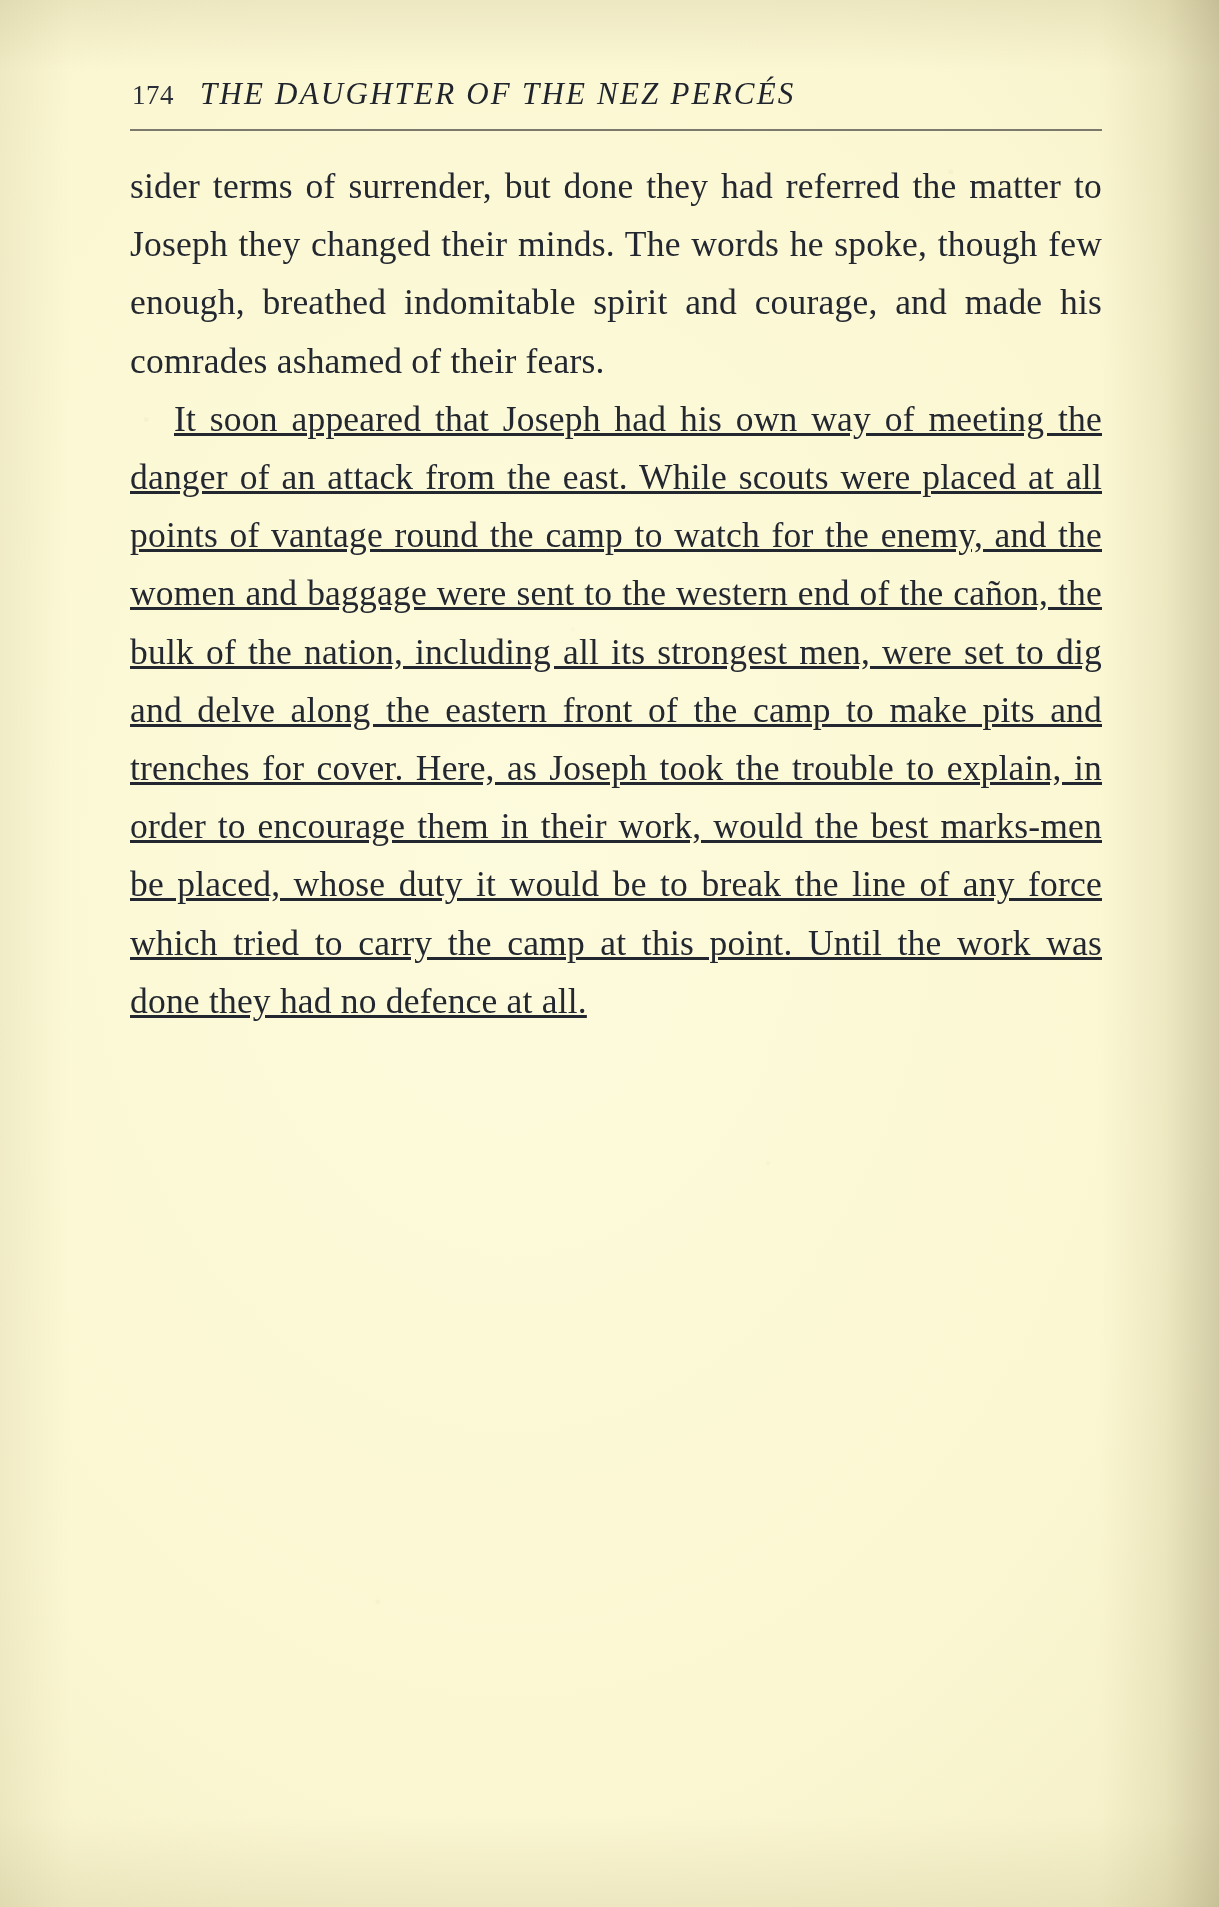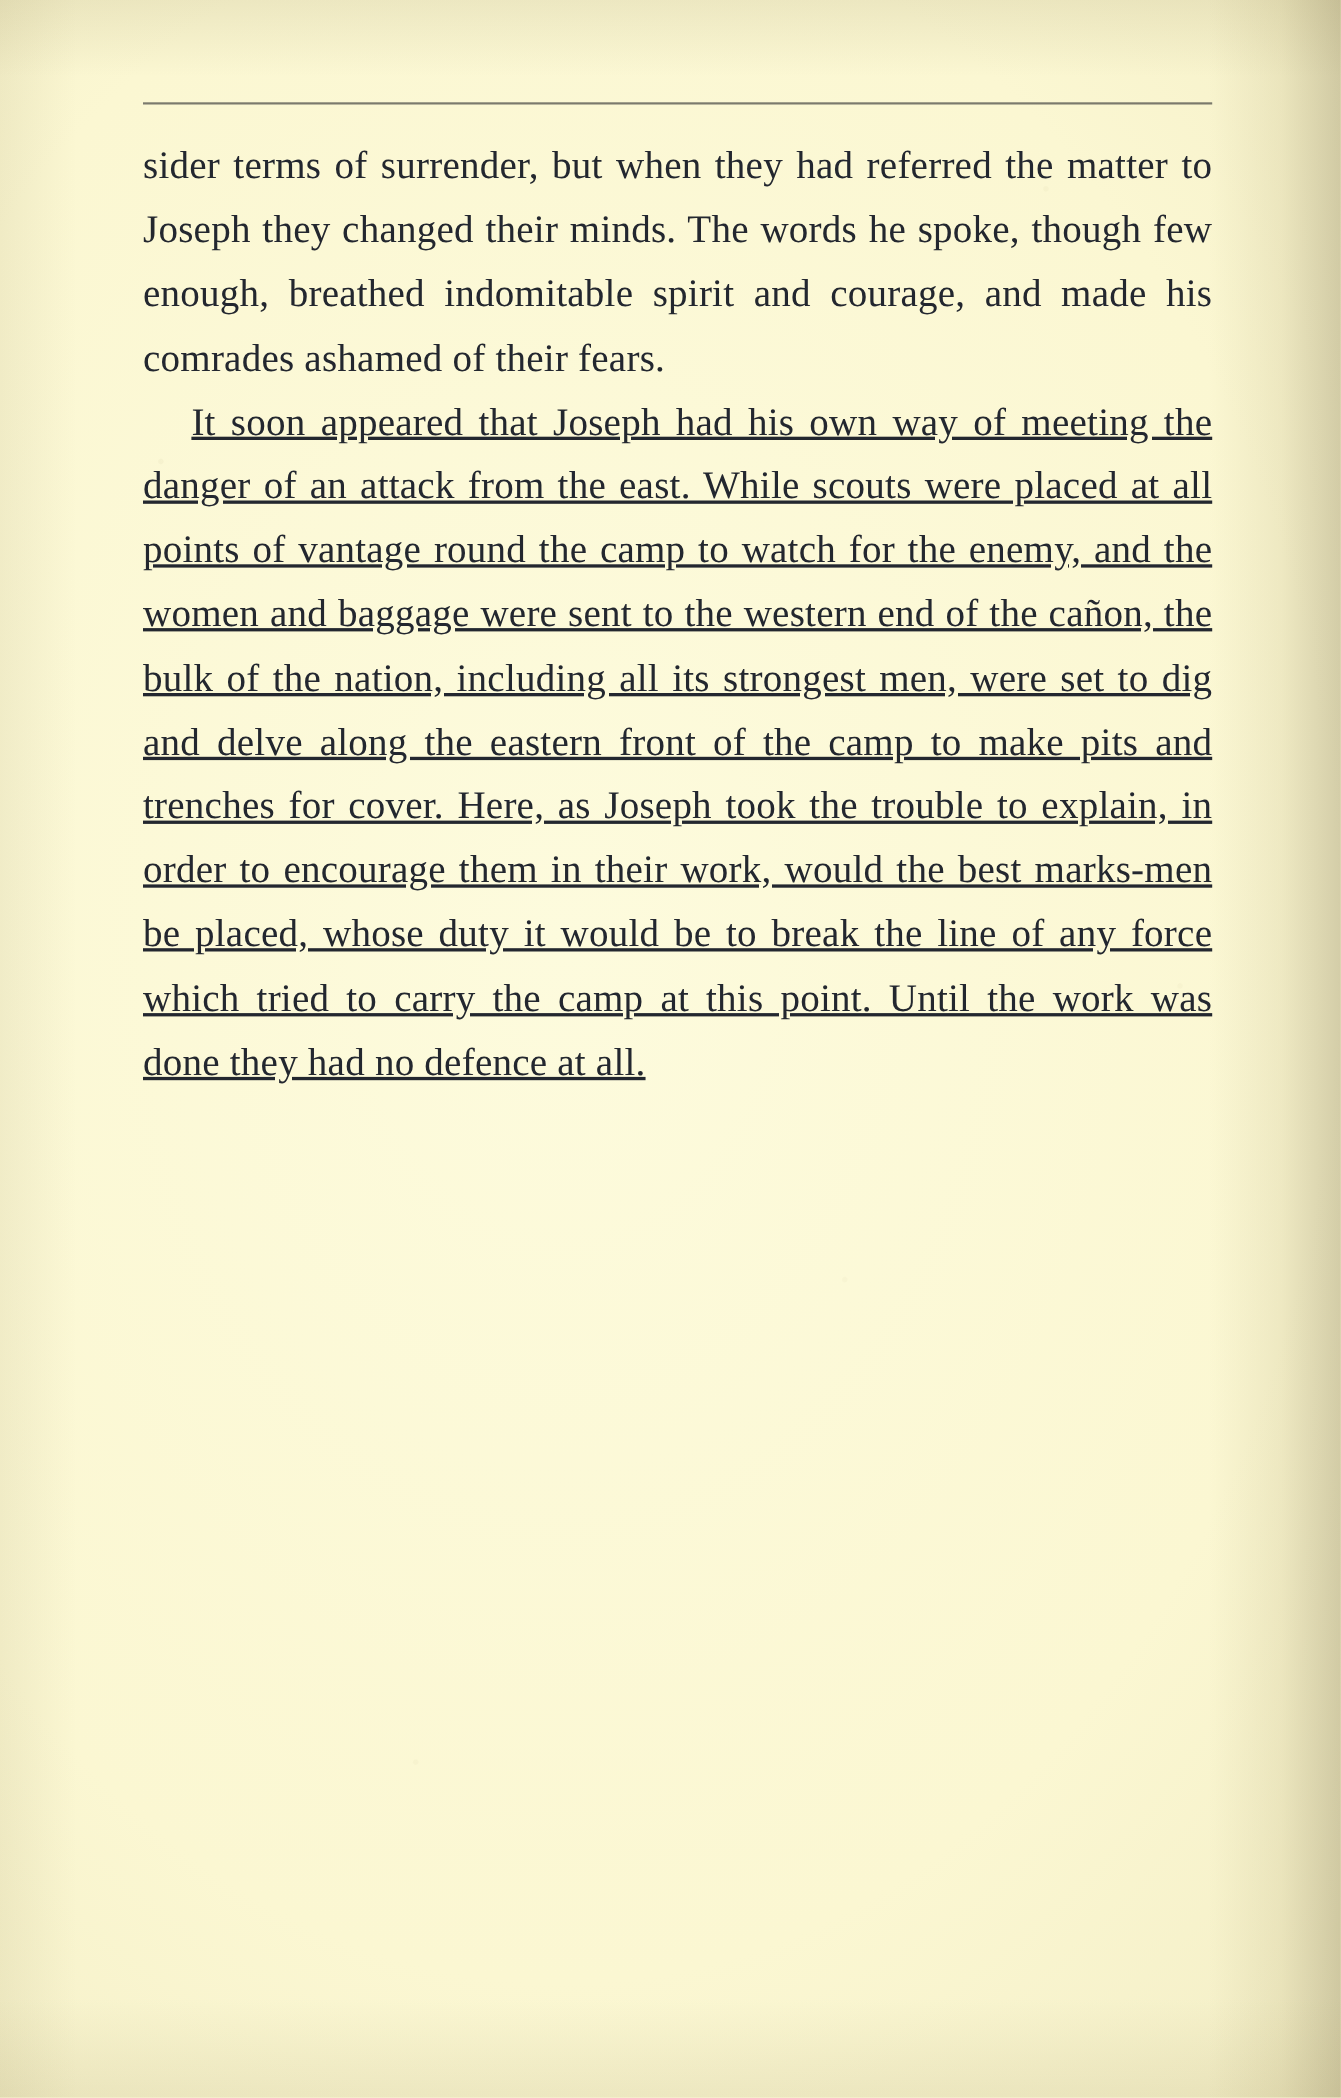--- a/index.html
+++ b/index.html
@@ -132,21 +132,25 @@
 
 <div class="page">
   <div class="edge-shade-left"></div>
   <div class="edge-shade-top"></div>
   <div class="edge-shade-right"></div>
   <div class="edge-shade-bottom"></div>
   <div class="speckle"></div>
 
   <div class="content">
 
+    <div class="header-line">
+      <span class="folio">174</span>
+      <span class="running-title">THE DAUGHTER OF THE NEZ PERCÉS</span>
+    </div>
     <div class="header-rule"></div>
 
     <div class="body-text">
-      <p class="para">sider terms of surrender, but when they had referred the matter to Joseph they changed their minds. The words he spoke, though few enough, breathed indomitable spirit and courage, and made his comrades ashamed of their fears.</p>
+      <p class="para">sider terms of surrender, but done they had referred the matter to Joseph they changed their minds. The words he spoke, though few enough, breathed indomitable spirit and courage, and made his comrades ashamed of their fears.</p>
       <p class="para indent">It soon appeared that Joseph had his own way of meeting the danger of an attack from the east. While scouts were placed at all points of vantage round the camp to watch for the enemy, and the women and baggage were sent to the western end of the cañon, the bulk of the nation, including all its strongest men, were set to dig and delve along the eastern front of the camp to make pits and trenches for cover. Here, as Joseph took the trouble to explain, in order to encourage them in their work, would the best marks-men be placed, whose duty it would be to break the line of any force which tried to carry the camp at this point. Until the work was done they had no defence at all.</p>
     </div>
 
   </div>
 </div>
 
 </body></html>

